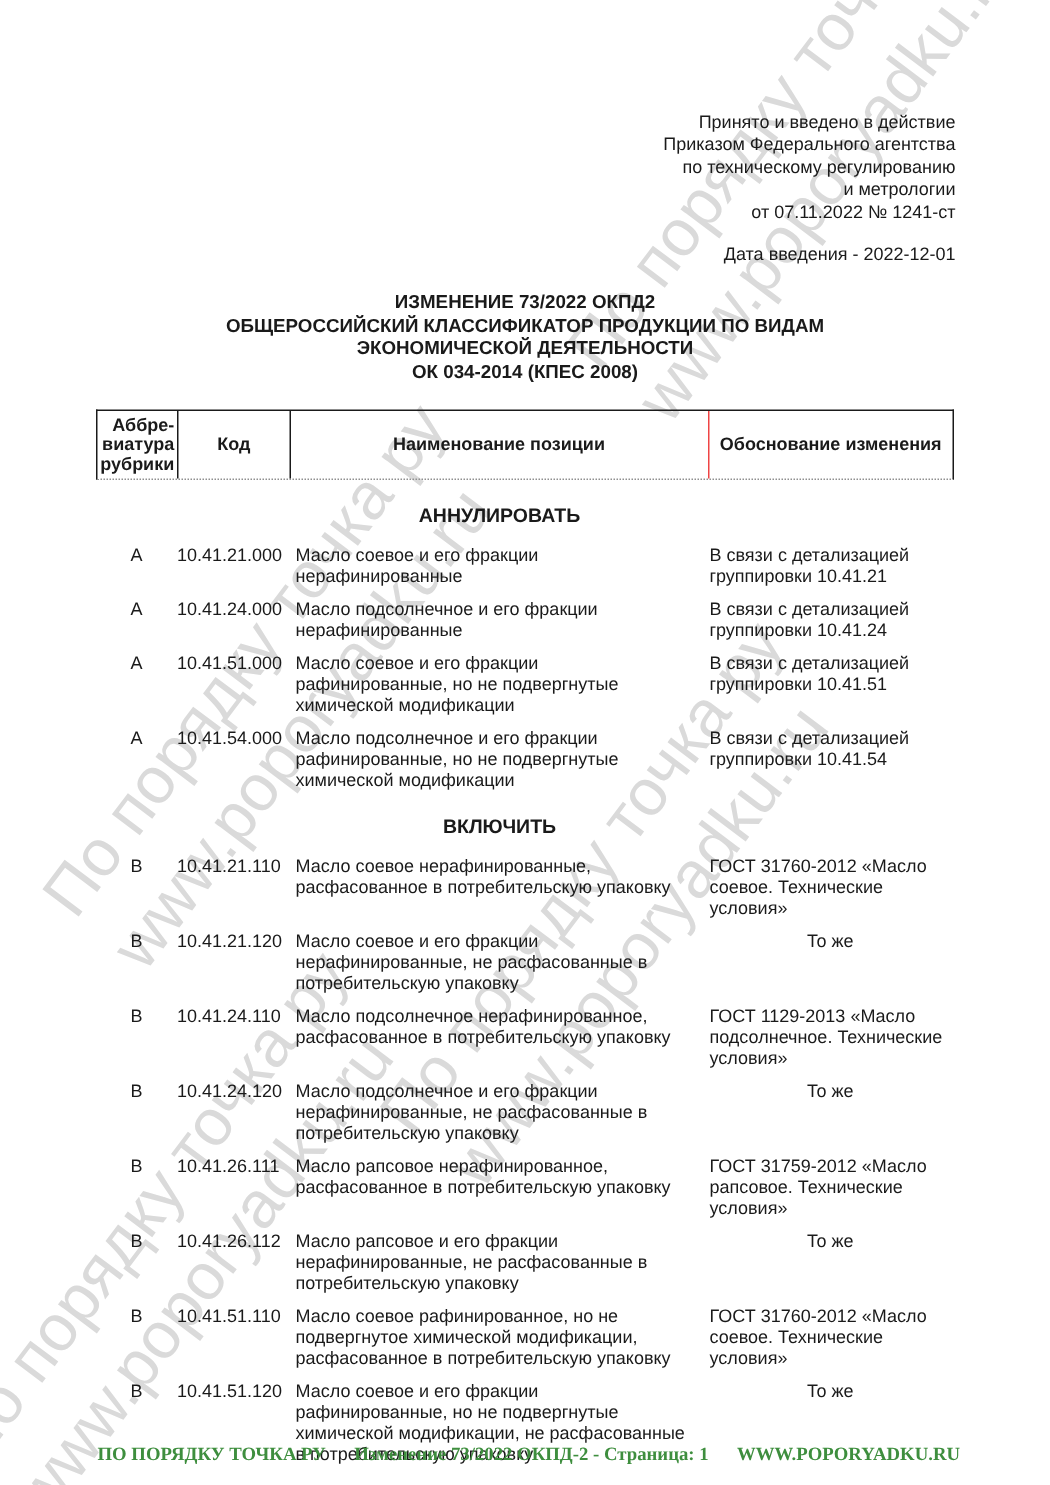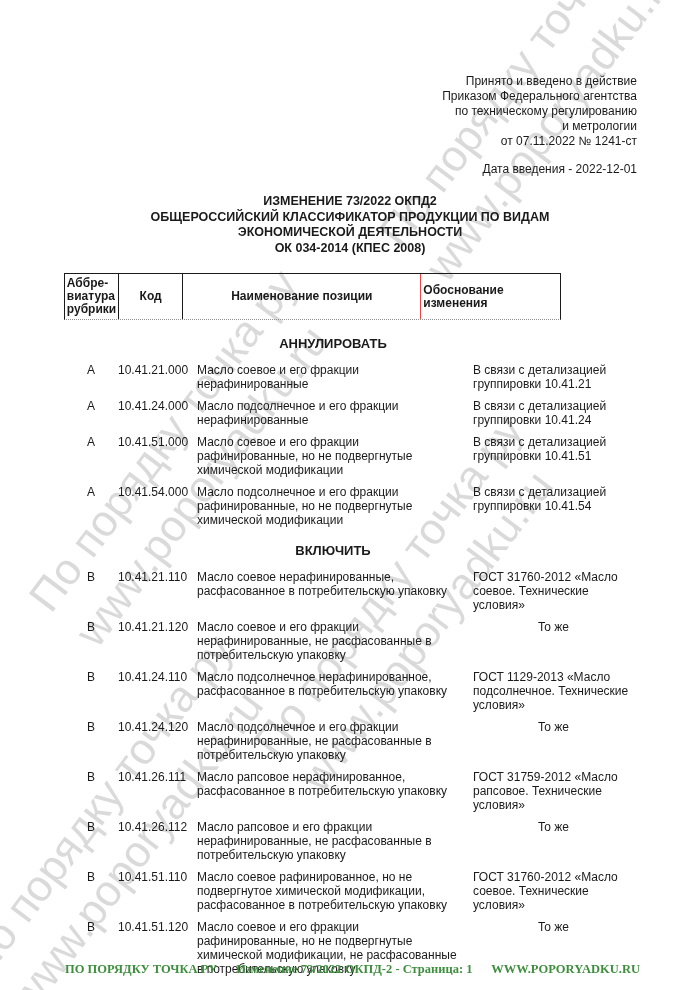--- a/index.html
+++ b/index.html
@@ -27,24 +27,24 @@
   .content{position:relative;z-index:1;}
   .adoption{margin:74px 63px 0 0;text-align:right;line-height:15px;}
   .intro-date{margin:13px 63px 0 0;text-align:right;}
   .doc-title{
     margin:18px 40px 0 40px;text-align:center;
     font-weight:bold;font-size:12.5px;line-height:15.5px;
   }
   
   .thead{
     display:flex;box-sizing:border-box;
-    margin:17px 64px 0 64px;width:497px;
+    margin:17px 64px 0 64px;width:572px;
     border:1px solid #1a1a1a;
     border-bottom:1px dotted #8f8f8f;
-    font-weight:bold;text-align:left;
+    font-weight:bold;text-align:right;
   }
   .thead .cell{
     box-sizing:border-box;
     display:flex;align-items:center;justify-content:center;
     padding:3px 2px;line-height:13px;min-height:44px;
   }
   .th-abbr{width:54px;border-right:1px solid #1a1a1a;white-space:pre-line;}
   .th-code{width:75px;border-right:1px solid #1a1a1a;}
   .th-name{width:280px;border-right:1px solid #ef4444;}
   .th-reason{width:163px;}

